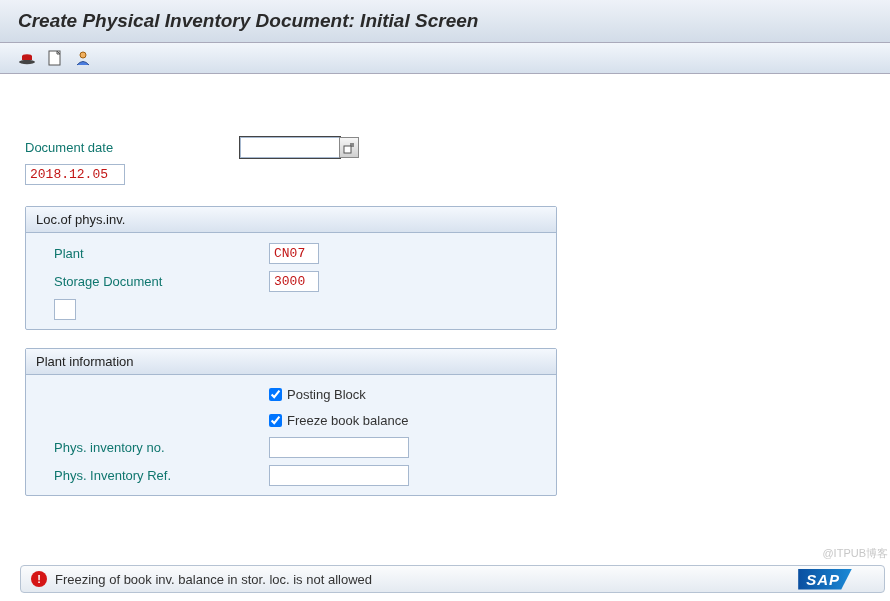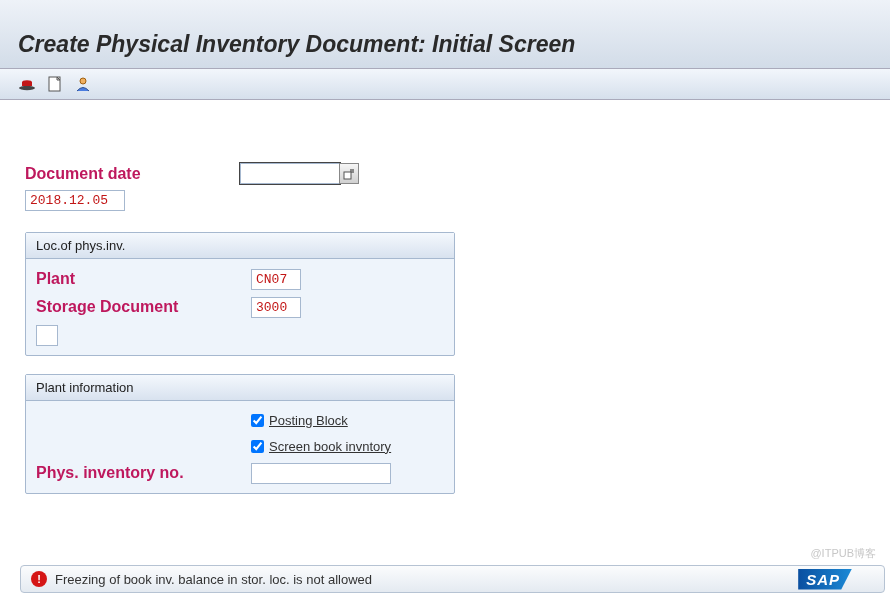--- a/index.html
+++ b/index.html
@@ -12,25 +12,24 @@
     height: 601px;
     position: relative;
     overflow: hidden;
   }
   .title-bar {
     background: linear-gradient(to bottom, #eef2f8, #d2dce8);
     padding: 10px 18px;
     border-bottom: 1px solid #aab;
   }
   .title-bar h1 {
-    font-size: 23px;
+    font-size: 19px;
     font-style: italic;
     font-weight: bold;
     color: #2a2a2a;
-    margin-top: 21px;
   }
   .toolbar {
     background: linear-gradient(to bottom, #f2f6fb, #d6e0ec);
     padding: 6px 18px;
     border-bottom: 1px solid #aab;
     display: flex;
     gap: 10px;
     align-items: center;
   }
   .tb-icon {
@@ -44,40 +43,39 @@
   .content {
     padding: 60px 25px 8px 25px;
   }
   .row {
     display: flex;
     align-items: center;
     height: 27px;
   }
   .label {
     width: 215px;
-    color: #be185d;
-    font-size: 16px;
-    font-weight: bold;
+    color: #0f766e;
+    font-size: 13px;
   }
   .panel {
     border: 1px solid #a6b8cf;
     border-radius: 2px;
     margin: 18px 0;
-    width: 430px;
+    width: 532px;
     background: #eef4fb;
   }
   .panel-head {
     background: linear-gradient(to bottom, #f4f8fd, #d8e2ef);
     color: #222;
     padding: 5px 10px;
     border-bottom: 1px solid #a6b8cf;
     font-size: 13px;
   }
   .panel-body {
-    padding: 6px 10px;
+    padding: 6px 28px;
   }
   .panel-body .row { height: 28px; }
   input[type="text"] {
     border: 1px solid #a6b8cf;
     height: 21px;
     padding: 0 4px;
     font-family: 'Courier New', monospace;
     font-size: 13px;
     background: #fff;
   }
@@ -95,21 +93,20 @@
     display: inline-flex; align-items: center; justify-content: center;
     cursor: pointer;
     margin-left: -1px;
   }
   .chk-row {
     display: flex;
     align-items: center;
     gap: 5px;
     height: 26px;
     padding-left: 215px;
-    text-decoration: underline;
   }
   .status-bar {
     position: absolute;
     left: 20px; right: 5px; bottom: 8px;
     height: 28px;
     background: linear-gradient(to bottom, #fbfcfd, #e4eaf1);
     border: 1px solid #b6c3d3;
     border-radius: 4px;
     display: flex;
     align-items: center;
@@ -129,21 +126,21 @@
     color: #fff;
     font-weight: bold;
     font-style: italic;
     padding: 2px 12px 2px 8px;
     font-size: 15px;
     clip-path: polygon(0 0, 100% 0, 80% 100%, 0 100%);
     letter-spacing: 1px;
   }
   .watermark {
     position: absolute;
-    right: 14px;
+    right: 2px;
     bottom: 40px;
     color: #c7c7c7;
     font-size: 11px;
   }
 </style>
 </head>
 <body>
 
 <div class="title-bar">
   <h1>Create Physical Inventory Document: Initial Screen</h1>
@@ -207,24 +204,28 @@
 
   <div class="panel" style="margin-top:12px">
     <div class="panel-head">Plant information</div>
     <div class="panel-body">
       <div class="chk-row">
         <input type="checkbox" checked="" style="">
         <span>Posting Block</span>
       </div>
       <div class="chk-row">
         <input type="checkbox" checked="" style="">
-        <span>Screen book invntory</span>
+        <span>Freeze book balance</span>
       </div>
       <div class="row">
         <span class="label">Phys. inventory no.</span>
+        <input type="text" style="width: 140px;" value="">
+      </div>
+      <div class="row">
+        <span class="label">Phys. Inventory Ref.</span>
         <input type="text" style="width: 140px;" value="">
       </div>
     </div>
   </div>
 
 </div>
 
 <div class="watermark">@ITPUB博客</div>
 
 <div class="status-bar">

